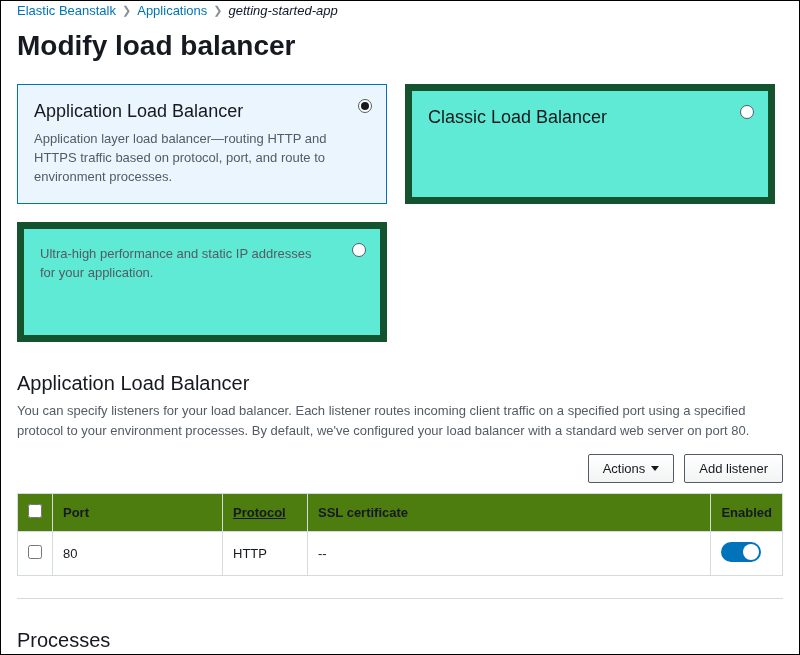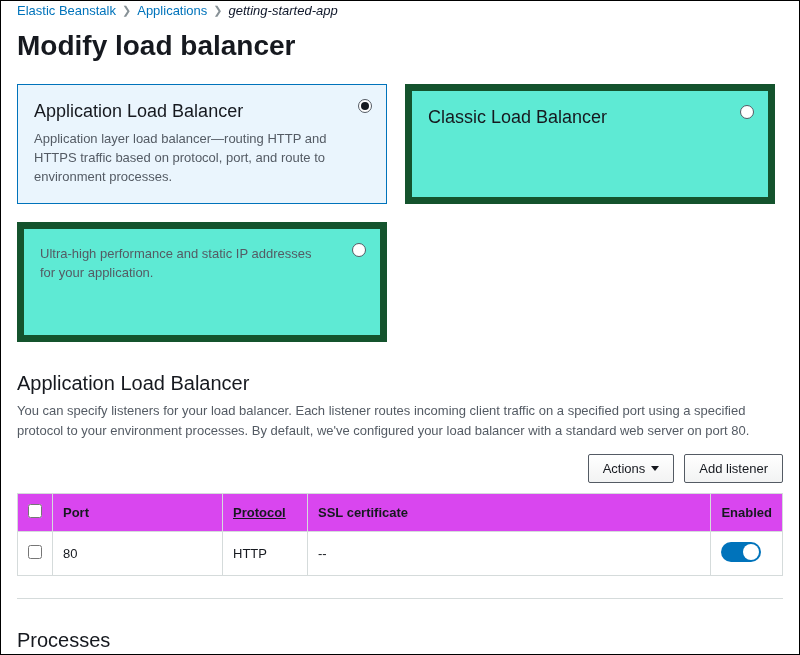--- a/index.html
+++ b/index.html
@@ -123,21 +123,21 @@
       border: 1px solid #d5dbdb;
       font-size: 13px;
     }
     table.listeners th, table.listeners td {
       border: 1px solid #d5dbdb;
       padding: 10px 10px;
       text-align: left;
       vertical-align: middle;
     }
     table.listeners th {
-      background: #d946ef;
+      background: #4d7c0f;
       font-weight: 700;
       color: #16191f;
     }
     .col-check { width: 34px; text-align: center; }
     .col-port { width: 170px; }
     .col-proto { width: 85px; text-decoration: underline; }
     .col-enabled { width: 70px; text-align: center; }
     input[type=checkbox] { width: 14px; height: 14px; }
     .toggle {
       width: 40px;

